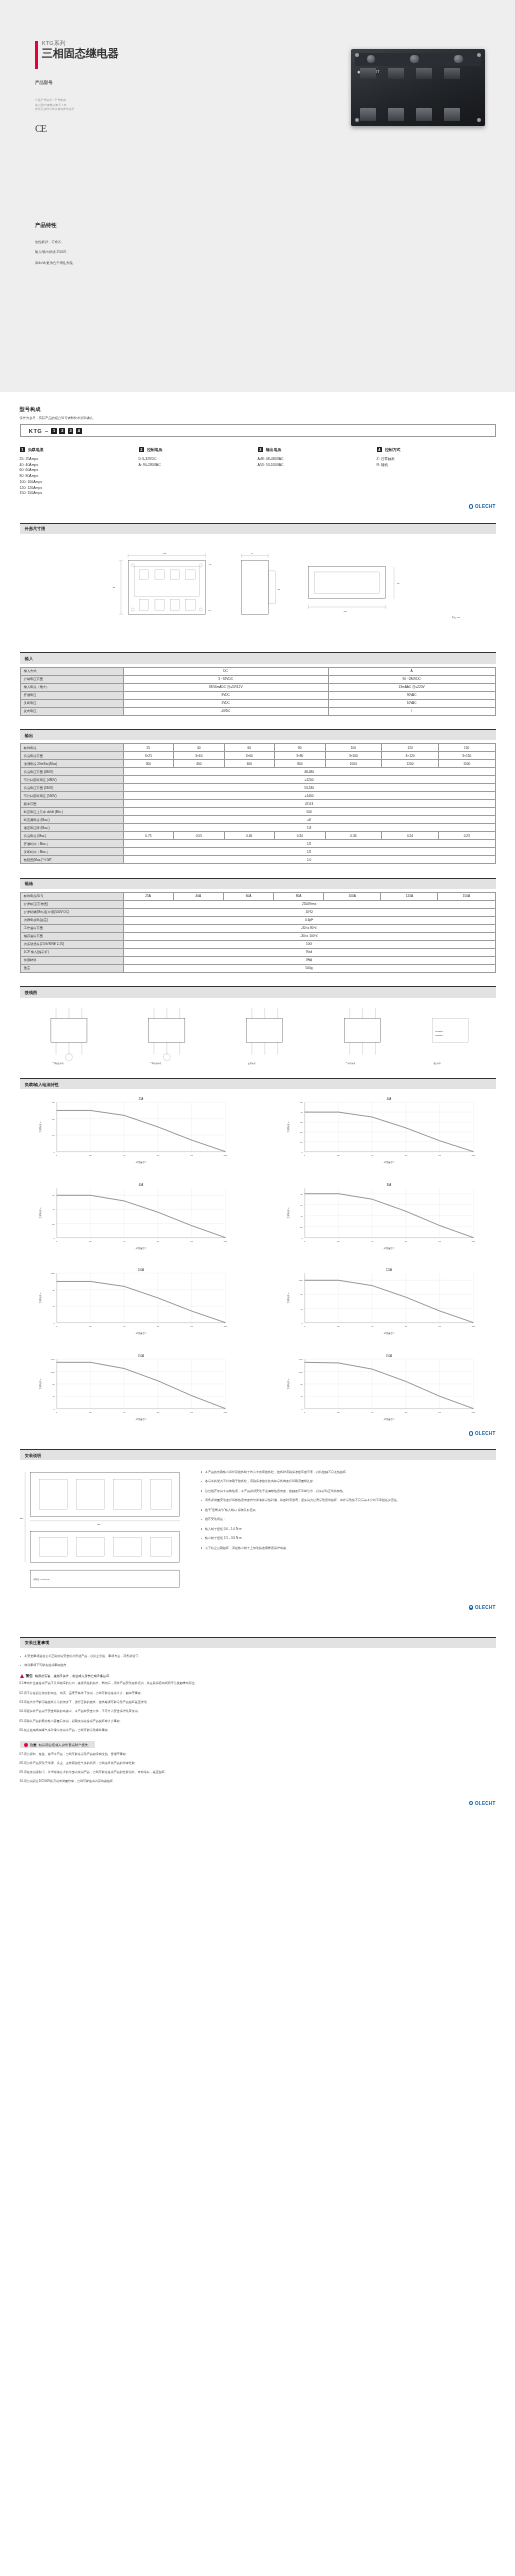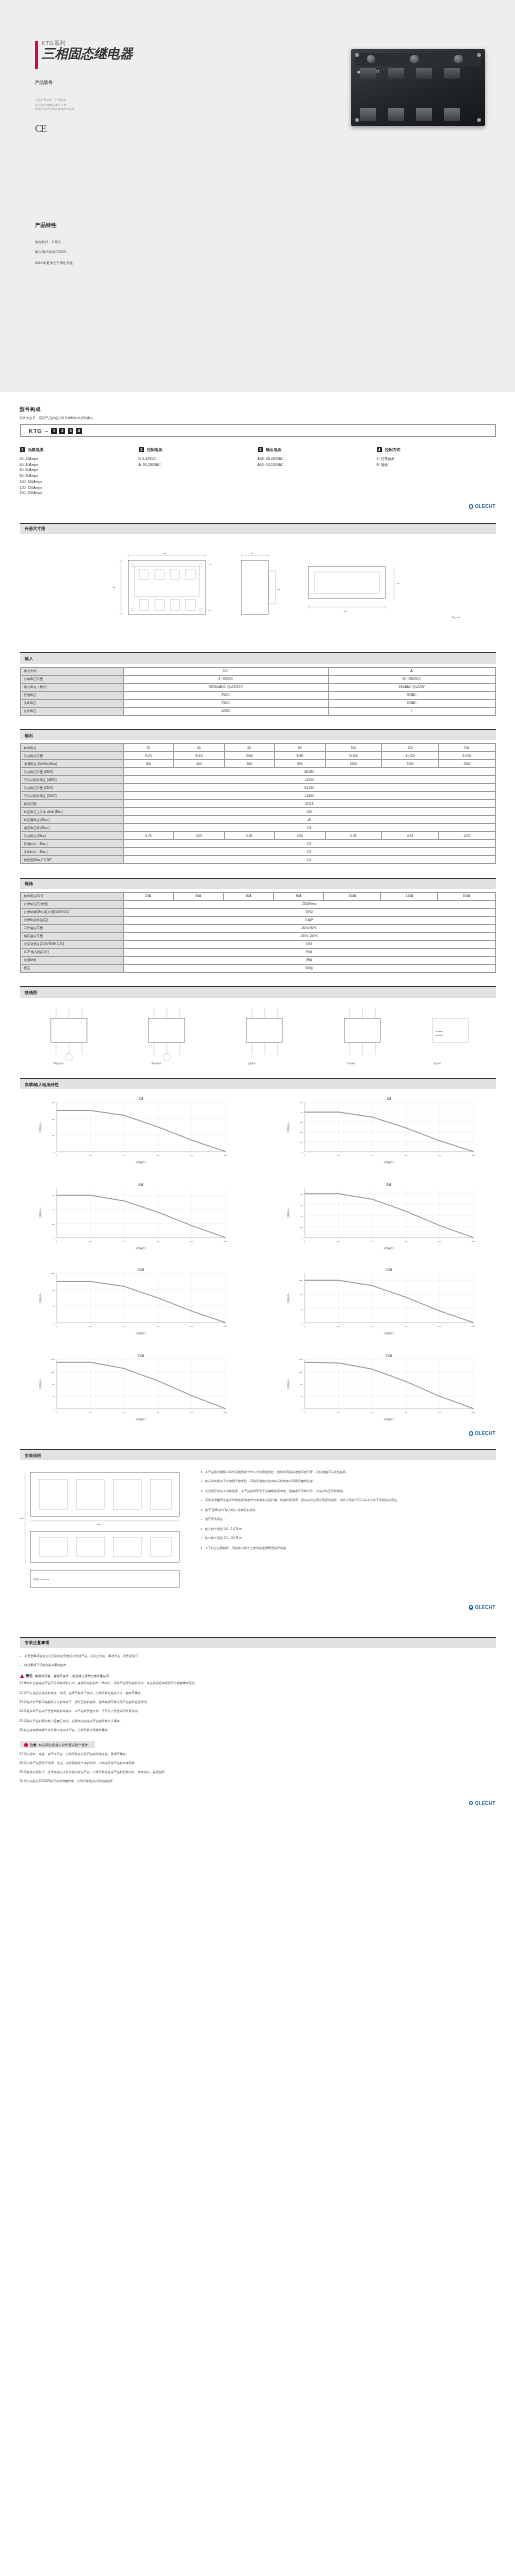--- a/index.html
+++ b/index.html
@@ -6,21 +6,21 @@
   body {
     width:515px; background:#ffffff;
     font-family:"Liberation Sans","DejaVu Sans",sans-serif;
     color:#2b2b2b; -webkit-font-smoothing:antialiased;
   }
   
   .cover { background:#eeeeee; padding:0; position:relative; height:392px; }
   .cover-title { padding:40px 0 0 35px; }
   .cover-title .bar { width:2.6px; background:#e4003a; position:absolute; left:35px; top:41px; height:28px; }
   .cover-title .series { font-size:5.7px; color:#6d6d6d; letter-spacing:0.2px; margin-left:6.7px; line-height:7.2px;}
-  .cover-title .name { font-size:13px; color:#333; font-weight:600; margin-left:6.7px; margin-top:1.5px; line-height:9.3px;font-style:italic;}
+  .cover-title .name { font-size:11px; color:#333; font-weight:600; margin-left:6.7px; margin-top:1.5px; line-height:9.3px;}
   .sec-model-no { margin:21.6px 0 0 35px; font-size:4.4px; color:#555; font-weight:bold;}
   .placeholder-lines { margin:13.4px 0 0 35px; }
   .placeholder-lines div { font-size:2.8px; color:#9a9a9a; line-height:4.6px; }
   .ce { margin:11.3px 0 0 35px; font-size:10.3px; color:#4d4d4d; font-family:"Liberation Serif",serif; letter-spacing:-1px;}
   .prodimg {
     position:absolute; right:30px; top:49px; width:134px; height:77px;
     background:linear-gradient(160deg,#3c3f44 0%,#222529 55%,#15171a 100%);
     border-radius:1.5px; box-shadow:0 1.5px 4.6px rgba(0,0,0,.35);
   }
   .prodimg .topbar{ position:absolute; left:4.1px; right:4.1px; top:3.6px; height:13.4px; background:#2b2e33; border-radius:1px;}

